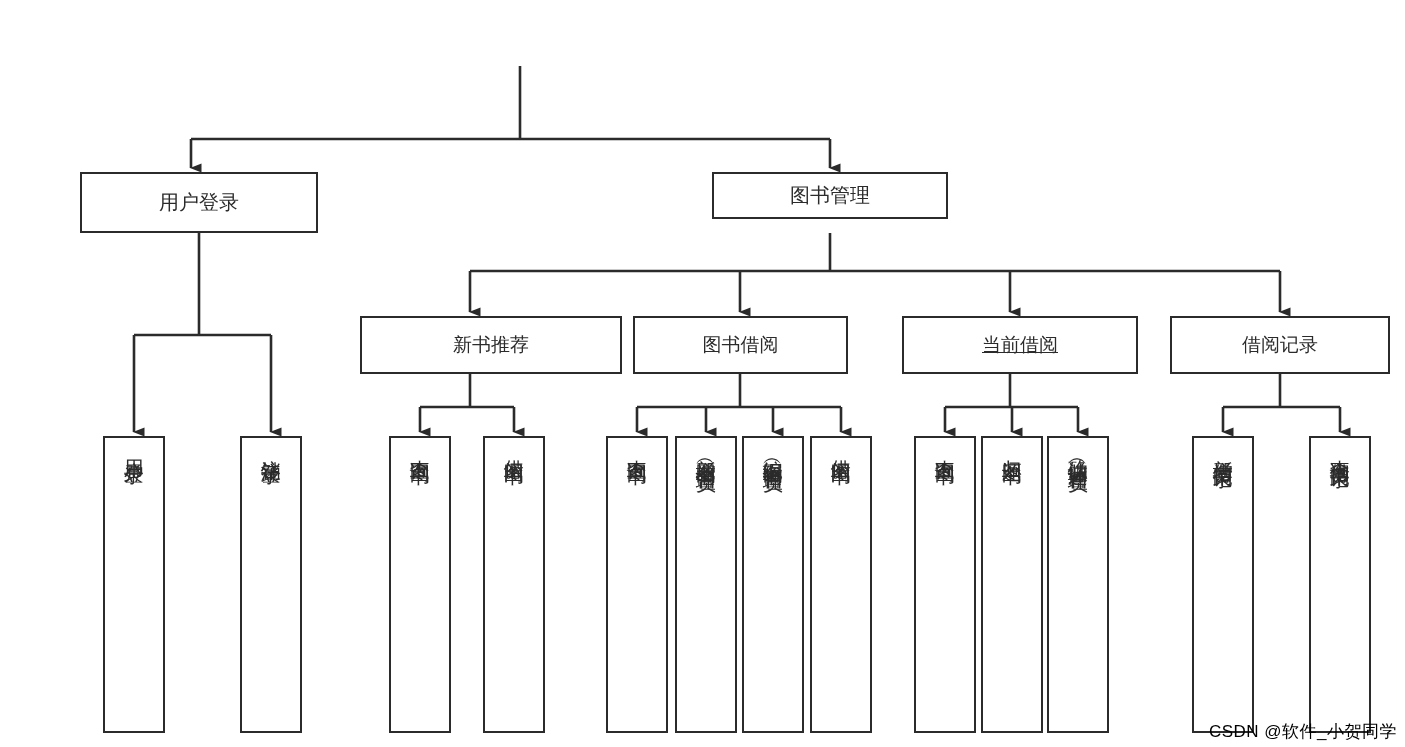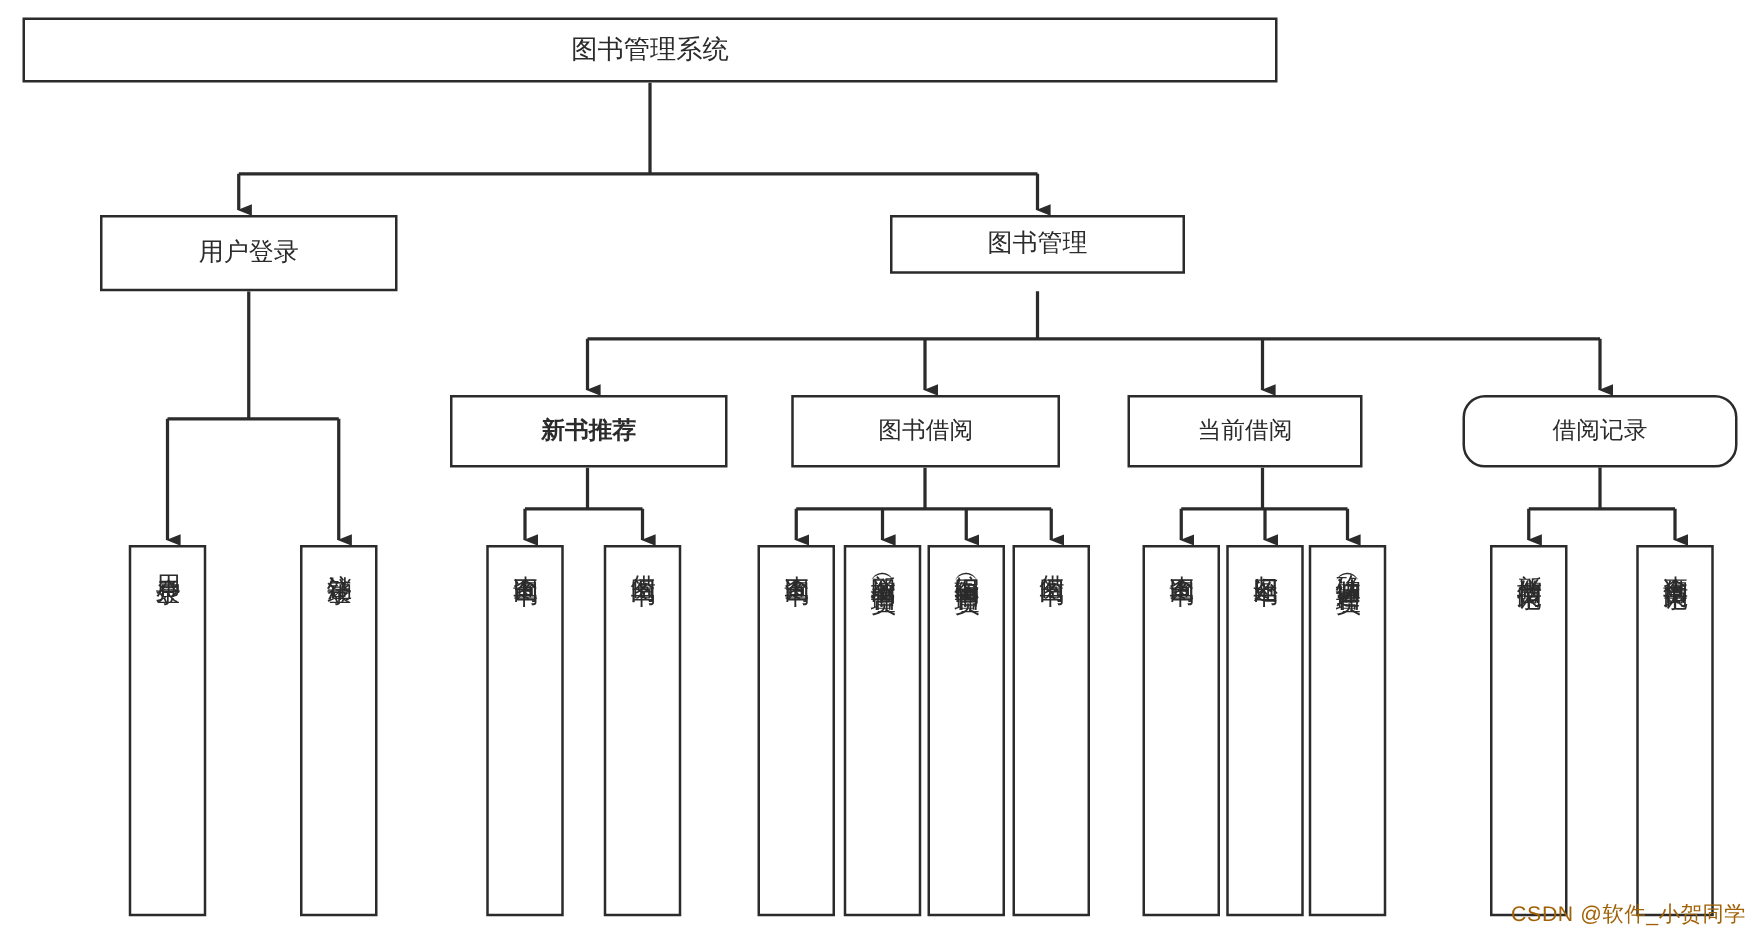--- a/index.html
+++ b/index.html
@@ -59,21 +59,21 @@
     text-orientation: upright;
     letter-spacing: 2px;
     display: block;
     white-space: nowrap;
   }
   .watermark {
     position: absolute;
     right: 8px;
     bottom: 4px;
     font-size: 17px;
-    color: #a16207;
+    color: #000000;
     z-index: 5;
     letter-spacing: 0.5px;
     white-space: nowrap;
   }
 </style>
 </head>
 <body>
 
 <div id="canvas">
 
@@ -120,41 +120,38 @@
       <path d="M1012,407 L1012,432" marker-end="url(#arrow)"></path>
       <path d="M1078,407 L1078,432" marker-end="url(#arrow)"></path>
 
       <path d="M1280,374 L1280,407"></path>
       <path d="M1223,407 L1340,407"></path>
       <path d="M1223,407 L1223,432" marker-end="url(#arrow)"></path>
       <path d="M1340,407 L1340,432" marker-end="url(#arrow)"></path>
     </g>
   </svg>
 
-  <div class="node root" style="left:18px; top:14px; width:1004px; height:52px;">
-    <span>图书管理系统</span>
-  </div>
 
   <div class="node lvl1" style="left:80px; top:172px; width:238px; height:61px;">
     <span>用户登录</span>
   </div>
   <div class="node lvl1" style="left:712px; top:172px; width:236px; height:47px;">
     <span>图书管理</span>
   </div>
 
-  <div class="node lvl2" style="left:360px; top:316px; width:222px; height:58px;font-weight:bold;">
+  <div class="node lvl2" style="left:360px; top:316px; width:262px; height:58px;">
     <span>新书推荐</span>
   </div>
   <div class="node lvl2" style="left:633px; top:316px; width:215px; height:58px;align-items:center;">
     <span>图书借阅</span>
   </div>
-  <div class="node lvl2" style="left:902px; top:316px; width:188px; height:58px;">
+  <div class="node lvl2" style="left:902px; top:316px; width:236px; height:58px;text-decoration:underline;">
     <span>当前借阅</span>
   </div>
-  <div class="node lvl2" style="left:1170px; top:316px; width:220px; height:58px;border-radius:18px;">
+  <div class="node lvl2" style="left:1170px; top:316px; width:220px; height:58px;">
     <span>借阅记录</span>
   </div>
 
   <div class="node leaf" style="left:103px; top:436px; width:62px; height:297px;">
     <span class="vtext">用户登录</span>
   </div>
   <div class="node leaf" style="left:240px; top:436px; width:62px; height:297px;">
     <span class="vtext">注销登录</span>
   </div>
 

